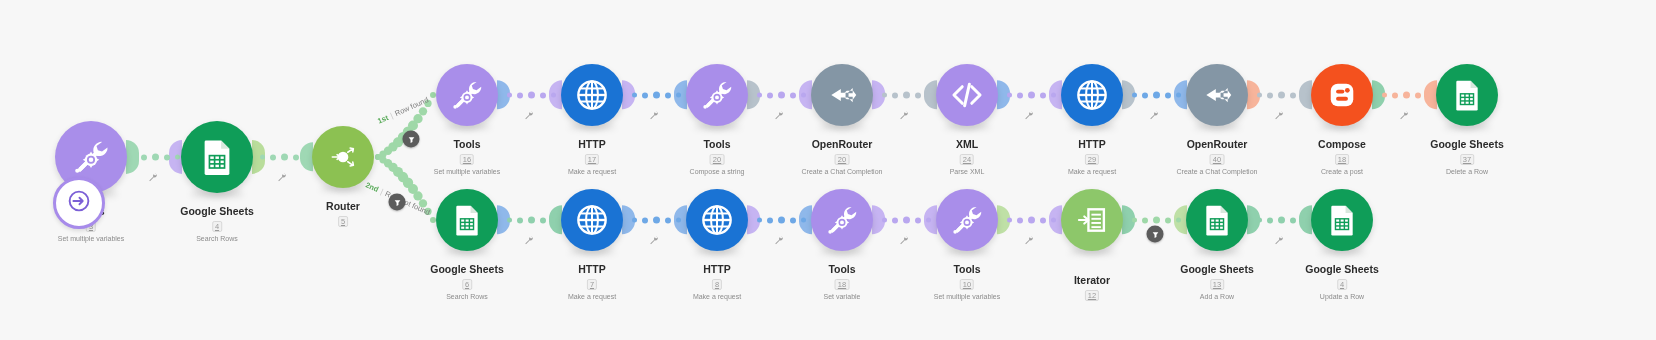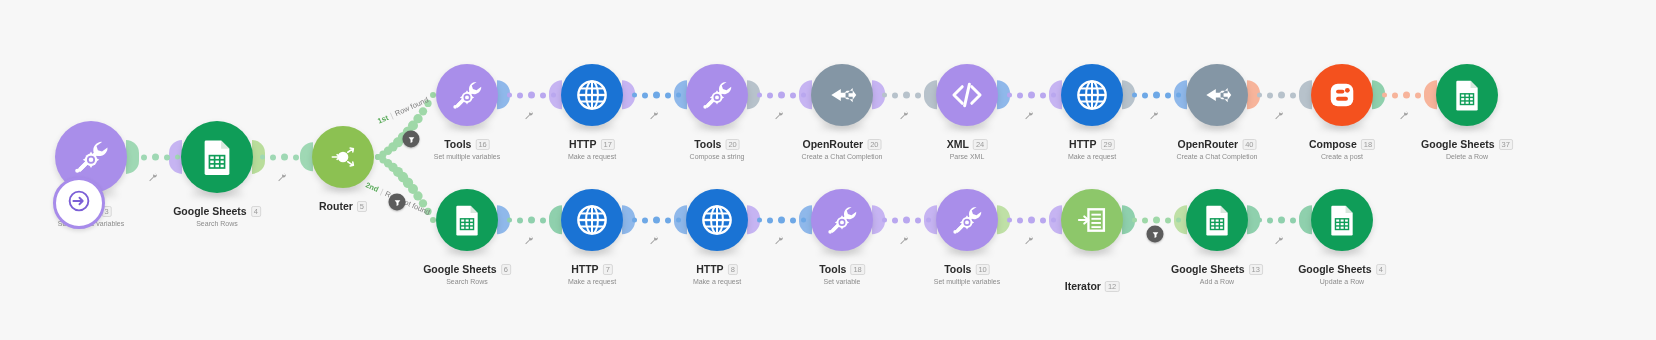--- a/index.html
+++ b/index.html
@@ -22,26 +22,26 @@
     display:flex;align-items:center;justify-content:center;
     box-shadow:0 3px 6px rgba(0,0,0,.13);
   }
   .bubble svg{display:block;}
   .caption{
     position:absolute;left:50%;transform:translateX(-50%);
     text-align:center;white-space:nowrap;
   }
   .cap-line{
     display:flex;align-items:center;justify-content:center;gap:4px;
-    font-size:10.5px;font-weight:bold;color:#2b2b2b;line-height:12px;
+    font-size:10.5px;font-weight:bold;color:#2b2b2b;line-height:12px;flex-direction:column;
   }
   .cap-num{
     font-size:7.5px;font-weight:normal;color:#9a9a9a;
     border:1px solid #d8d8d8;background:#f1f1f1;border-radius:2px;
-    padding:0 2px;line-height:9px;
+    padding:0 2px;line-height:9px;text-decoration:underline;
   }
   .cap-sub{
     font-size:7px;color:#8c8c8c;line-height:10px;margin-top:2px;font-weight:normal;
   }
 
   
   .cap-left,.cap-right{position:absolute;top:50%;}
   .cap-left{ border-radius:999px 0 0 999px; transform:translate(-100%,-50%);}
   .cap-right{border-radius:0 999px 999px 0; transform:translateY(-50%);}
 
@@ -712,21 +712,21 @@
           <svg width="38" height="38" viewBox="0 0 64 64">
             <rect x="26" y="14" width="26" height="36" fill="none" stroke="#fff" stroke-width="4"></rect>
             <line x1="31" y1="23" x2="47" y2="23" stroke="#fff" stroke-width="3.2"></line>
             <line x1="31" y1="30" x2="47" y2="30" stroke="#fff" stroke-width="3.2"></line>
             <line x1="31" y1="37" x2="47" y2="37" stroke="#fff" stroke-width="3.2"></line>
             <line x1="31" y1="44" x2="47" y2="44" stroke="#fff" stroke-width="3.2"></line>
             <path d="M10 32 h16 M19 26 l7 6 -7 6" fill="none" stroke="#fff" stroke-width="3.6" stroke-linecap="round" stroke-linejoin="round"></path>
           </svg>
         </span>
       </div>
-      <div class="caption" style="top: 60px;">
+      <div class="caption" style="top: 54px;">
         <div class="cap-line">
           <span>Iterator</span>
           <span class="cap-num">12</span>
         </div>
       </div>
     </div>
     <div class="node" style="left: 1217px; top: 220px;">
       <div class="shadow-ell" style="width: 46.5px; height: 6.82px; top: 28.52px;"></div>
       <div class="bubble" style="width: 62px; height: 62px; background: rgb(15, 157, 88);">
         <span>

